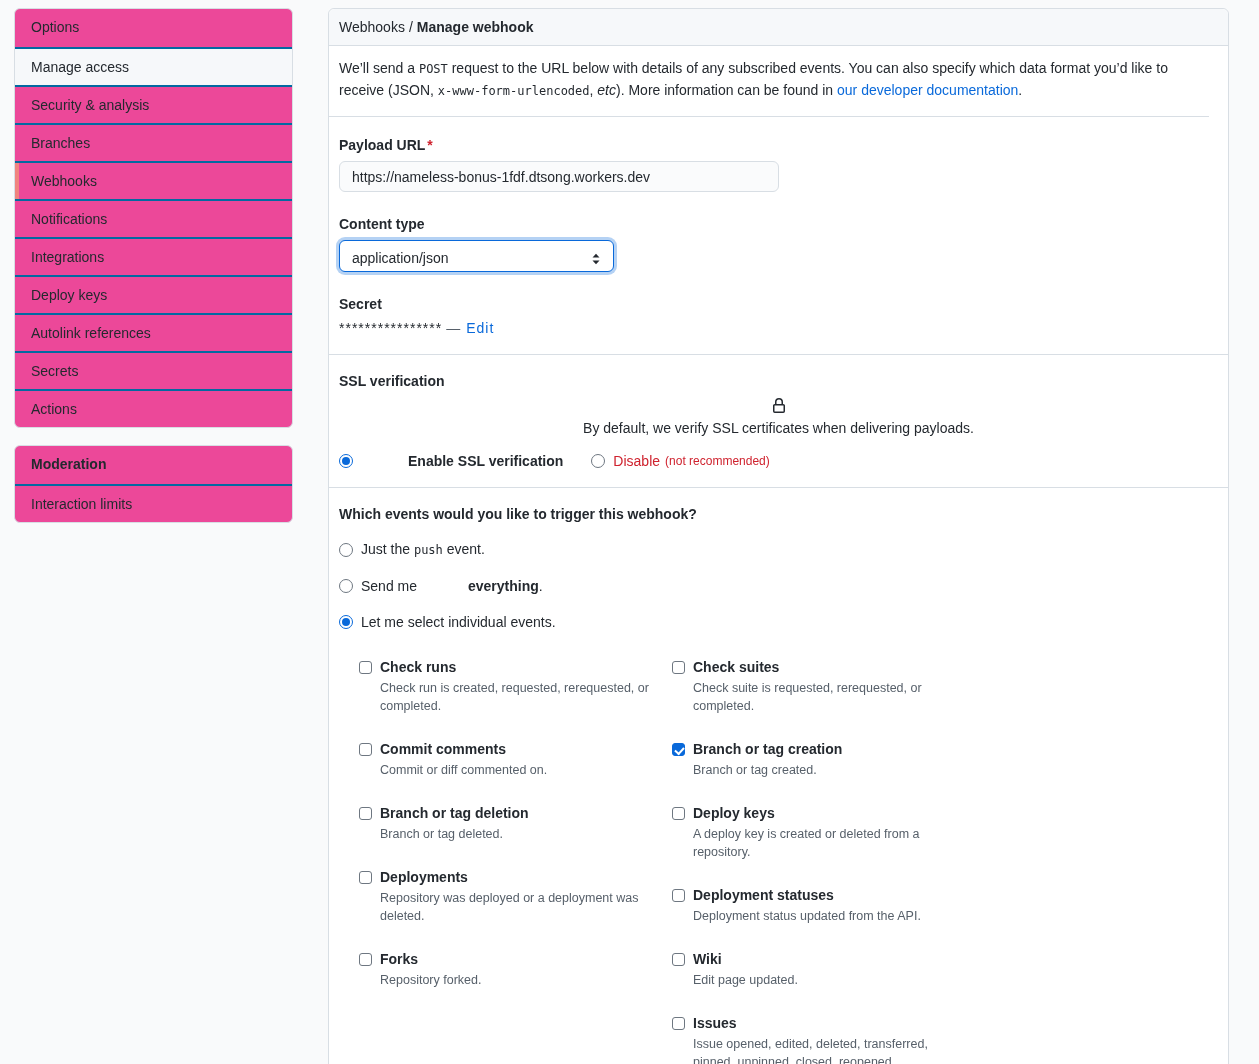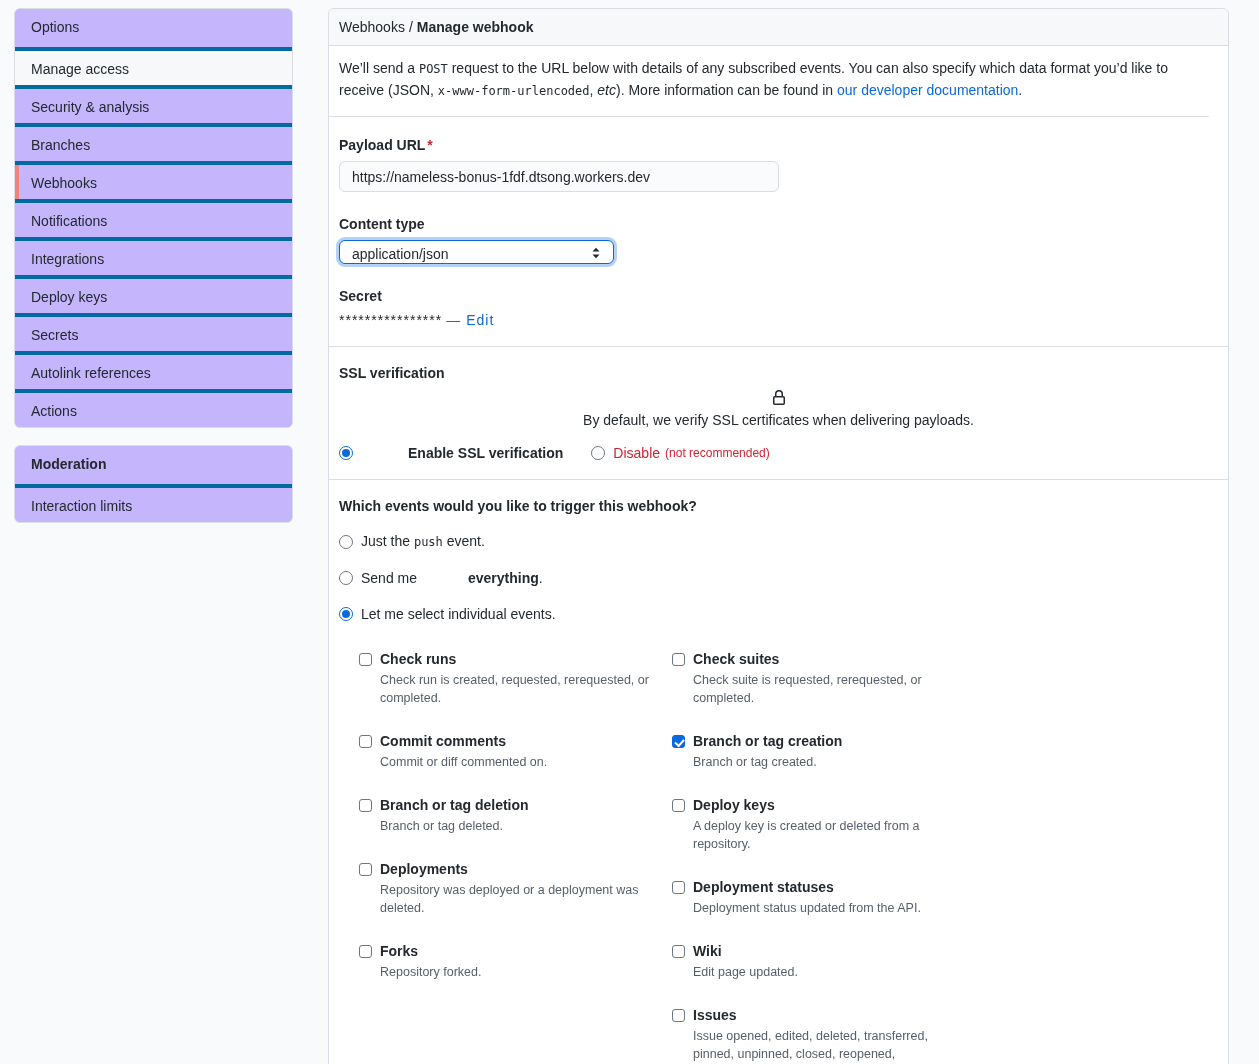--- a/index.html
+++ b/index.html
@@ -9,24 +9,24 @@
     background:#f9fafb;
     font-family:"Liberation Sans", sans-serif;
     font-size:14px; color:#24292f;
     -webkit-font-smoothing:antialiased;
   }
   .mono { font-family:"DejaVu Sans Mono","Liberation Mono",monospace; font-size:12px; }
   a.link { color:#0969da; text-decoration:none; cursor:pointer; }
 
   
   .sidebar { position:absolute; left:14px; top:8px; width:279px; }
-  .nav-box { background:#c4b5fd; border:1px solid #d8dee4; border-radius:6px; overflow:hidden; }
+  .nav-box { background:#ec4899; border:1px solid #d8dee4; border-radius:6px; overflow:hidden; }
   .nav-item {
     position:relative; height:38px; line-height:37px; padding:0 16px;
-    border-top:4px solid #0369a1; cursor:pointer; color:#24292f;
+    border-top:2px solid #0369a1; cursor:pointer; color:#24292f;
   }
   .nav-item:first-child { border-top:none; }
   .nav-item.gray { background:#f6f8fa; }
   .nav-item.active::before {
     content:""; position:absolute; left:0; top:0; bottom:0; width:4px;
     background:#f0837f;
   }
   .nav-head { font-weight:bold; cursor:default; }
   .nav-box.second { margin-top:17px; }
 
@@ -57,24 +57,24 @@
 
   .url-input {
     width:440px; height:31px; padding:5px 12px;
     font-family:"Liberation Sans",sans-serif; font-size:14px; color:#24292f;
     background:#fafbfc; border:1px solid #d8dee4; border-radius:6px; outline:none;
   }
 
   .block-gap { margin-top:24px; }
 
   .select {
-    width:275px; height:24px; padding:5px 12px;
+    width:275px; height:32px; padding:5px 12px;
     background:#fff; border:1px solid #0969da; border-radius:6px;
     box-shadow:0 0 0 3px rgba(9,105,218,0.3);
-    display:flex; align-items:flex-start; justify-content:space-between;
+    display:flex; align-items:flex-end; justify-content:space-between;
     cursor:pointer;
   }
 
   .secret-line { color:#24292f; letter-spacing:1px; }
   .secret-line .dash { letter-spacing:0; color:#57606a; margin:0 6px 0 4px; }
 
   .ssl-head { font-weight:bold; margin-bottom:9px; }
   .ssl-note { display:flex; align-items:center; gap:6px; margin-bottom:17px;flex-direction:column; }
   .ssl-note svg { flex:0 0 auto; }
 
@@ -124,22 +124,22 @@
 <nav class="sidebar">
   <div class="nav-box">
     <div class="nav-item"><span>Options</span></div>
     <div class="nav-item gray"><span>Manage access</span></div>
     <div class="nav-item"><span>Security &amp; analysis</span></div>
     <div class="nav-item"><span>Branches</span></div>
     <div class="nav-item active"><span>Webhooks</span></div>
     <div class="nav-item"><span>Notifications</span></div>
     <div class="nav-item"><span>Integrations</span></div>
     <div class="nav-item"><span>Deploy keys</span></div>
+    <div class="nav-item"><span>Autolink references</span></div>
     <div class="nav-item"><span>Secrets</span></div>
-    <div class="nav-item"><span>Autolink references</span></div>
     <div class="nav-item"><span>Actions</span></div>
   </div>
   <div class="nav-box second">
     <div class="nav-item nav-head"><span>Moderation</span></div>
     <div class="nav-item"><span>Interaction limits</span></div>
   </div>
 </nav>
 
 <main class="main">
 

